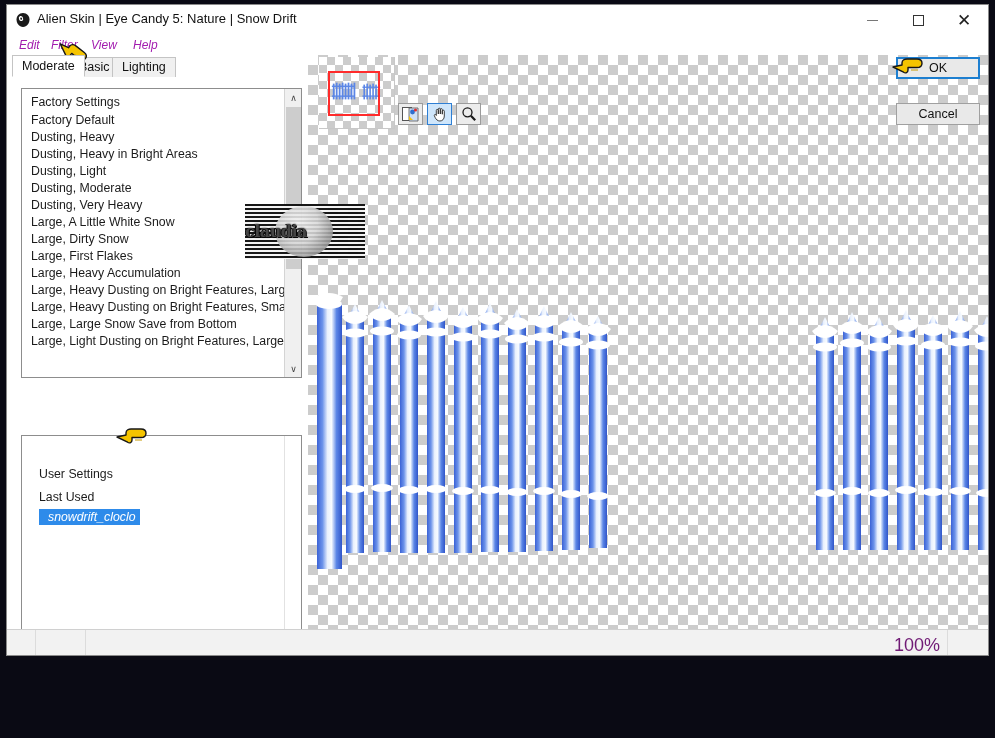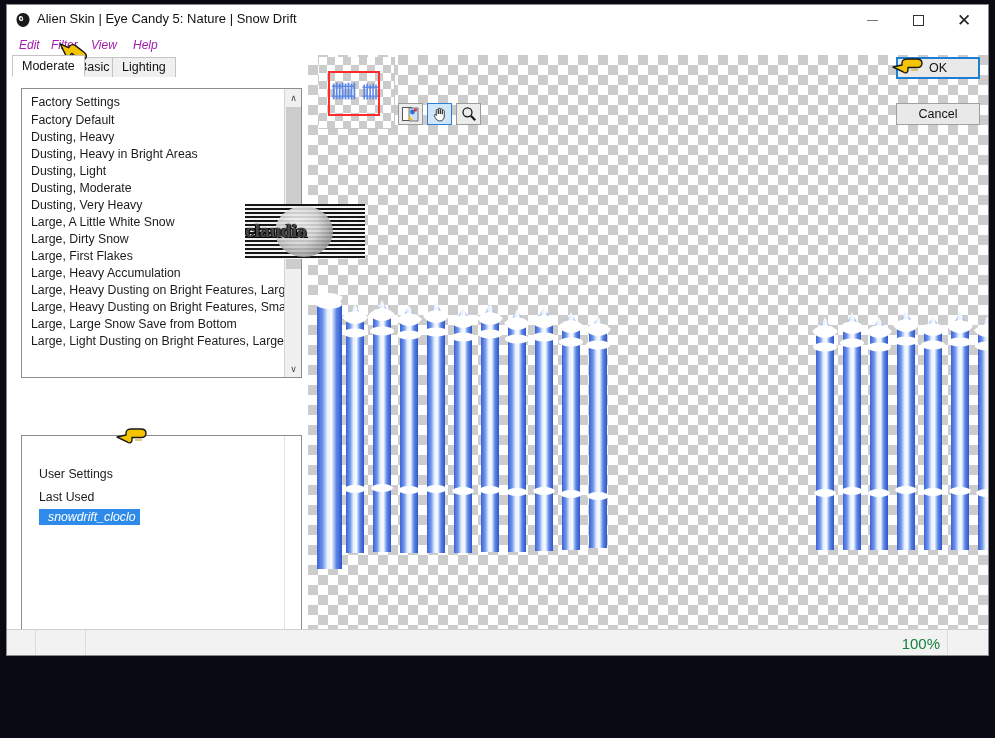--- a/index.html
+++ b/index.html
@@ -251,21 +251,21 @@
   
   .statusbar {
     position: absolute; left: 0; bottom: 0;
     width: 100%; height: 26px;
     background: #f2f2f2;
     border-top: 1px solid #d0d0d0;
     box-sizing: border-box;
   }
   .status-zoom {
     position: absolute; right: 48px; top: 5px;
-    font-size: 15px; color: #15803d;
+    font-size: 18px; color: #701a75;
   }
   .status-sep {
     position: absolute; top: 0; width: 1px; height: 100%;
     background: #dcdcdc;
   }
 
   
   .fence { position: absolute; }
 
   

